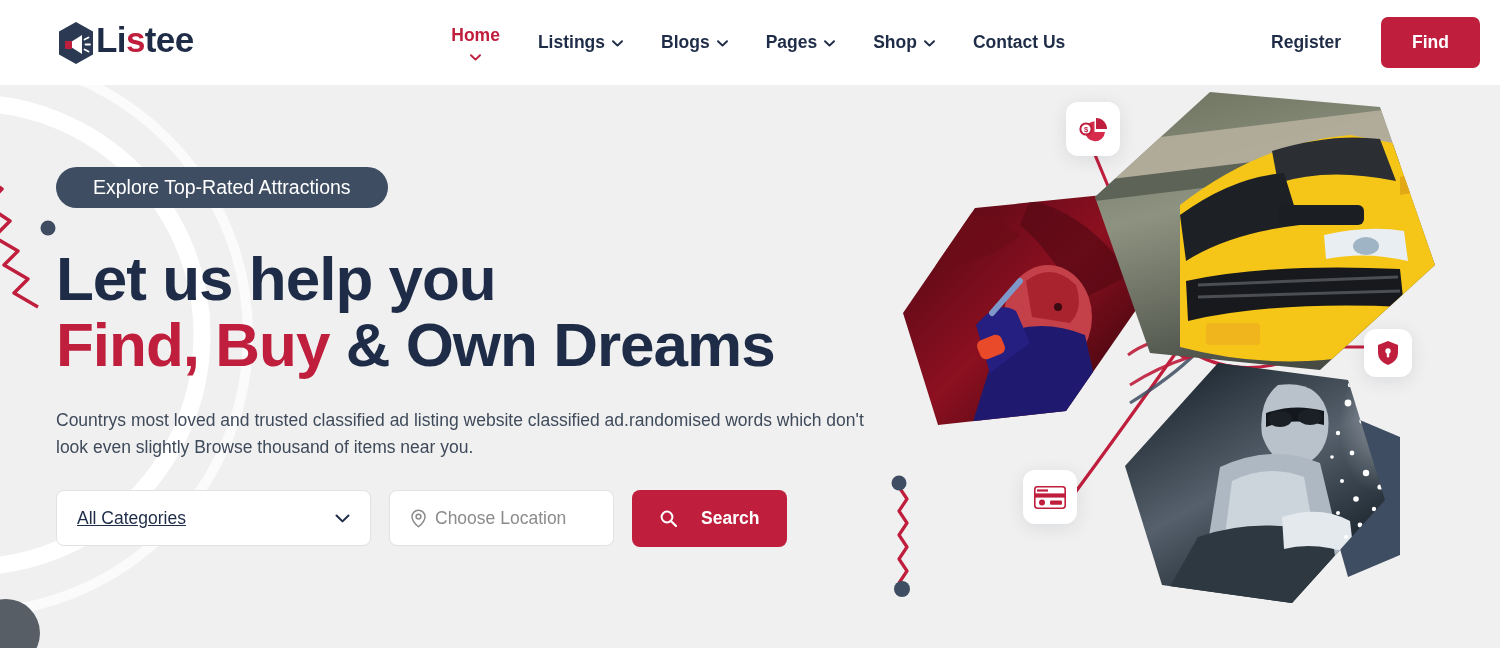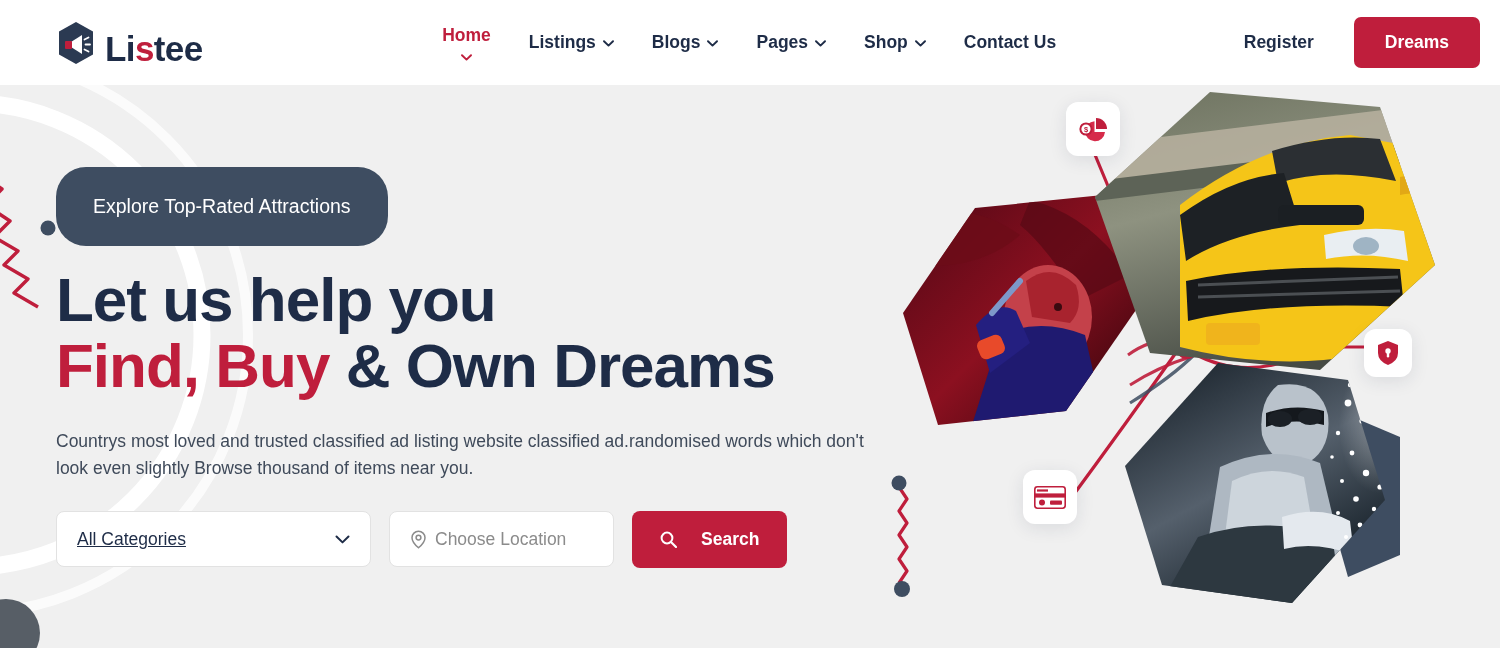--- a/index.html
+++ b/index.html
@@ -14,21 +14,21 @@
 
   
   .header {
     position:relative; z-index:40;
     height:85px; width:100%;
     background:#ffffff;
     display:flex; align-items:center;
     padding:0 20px 0 56px;
   }
 
-  .logo { display:flex; align-items:flex-end; gap:9px; flex:0 0 auto; }
+  .logo { display:flex; align-items:flex-start; flex:0 0 auto; }
   .logo-mark { width:40px; height:44px; display:block; }
   .logo-text {
     font-size:35px; font-weight:bold; letter-spacing:-0.6px;
     color:#1e2c47; line-height:1; position:relative; top:1px;
   }
   .logo-text .li { color:#1e2c47; }
   .logo-text .i-red { color:#bf1e3c; }
   .logo-text .tee { color:#1e2c47; }
 
   .nav {
@@ -76,22 +76,22 @@
     position:relative; z-index:20;
     padding-left:56px; padding-top:82px;
     width:900px;
   }
 
   .badge {
     display:inline-flex; align-items:center;
     background:#3e4d61; color:#ffffff;
     font-size:19.5px; font-weight:normal;
     border-radius:30px;
-    padding:28px 37px;
-    margin-bottom:21px;
+    padding:9px 37px;
+    margin-bottom:38px;
     cursor:pointer;
   }
 
   .headline {
     font-size:62px; font-weight:bold;
     line-height:1.07; letter-spacing:-1px;
     color:#1e2c47;
     margin-bottom:28px;
   }
   .headline .accent { color:#bf1e3c; }
@@ -219,21 +219,21 @@
       </div>
 
       <div class="nav-item">
         <span>Contact Us</span>
       </div>
 
     </nav>
 
     <div class="header-right">
       <span class="register-link">Register</span>
-      <button class="login-btn">Dreams</button>
+      <button class="login-btn">Find</button>
     </div>
 
   </header>
 
   <section class="hero">
 
     <svg class="hero-deco" viewBox="0 0 1500 563" preserveAspectRatio="none">
       <circle cx="-30" cy="250" r="232" fill="none" stroke="#ffffff" stroke-width="17"></circle>
       <circle cx="-30" cy="250" r="278" fill="none" stroke="#ffffff" stroke-width="10" opacity="0.75"></circle>
       <circle cx="6" cy="548" r="34" fill="#575e66"></circle>

